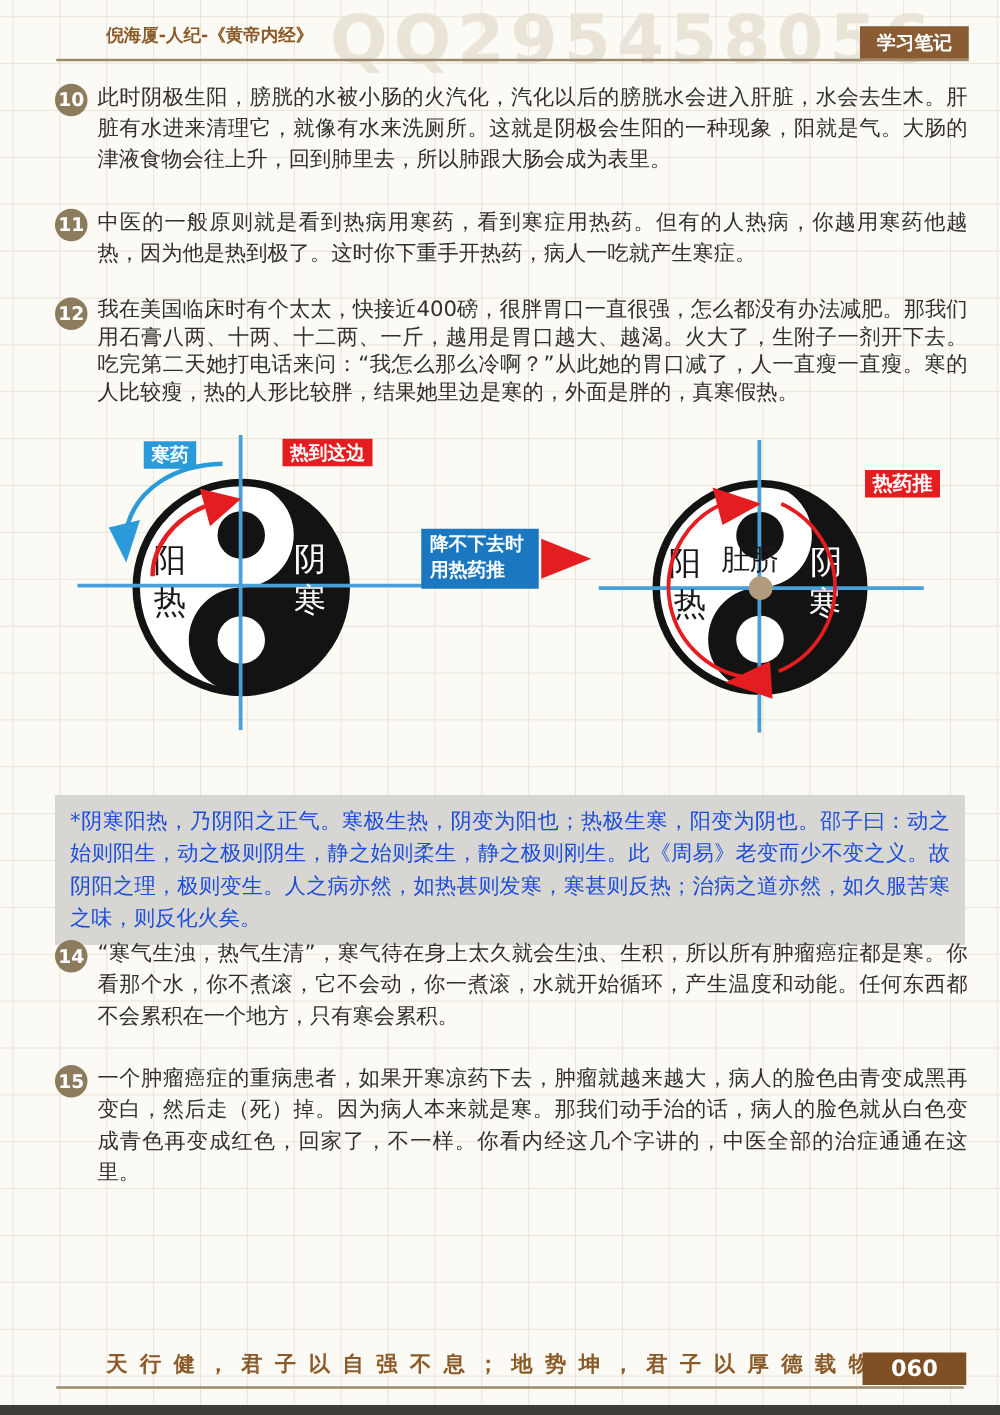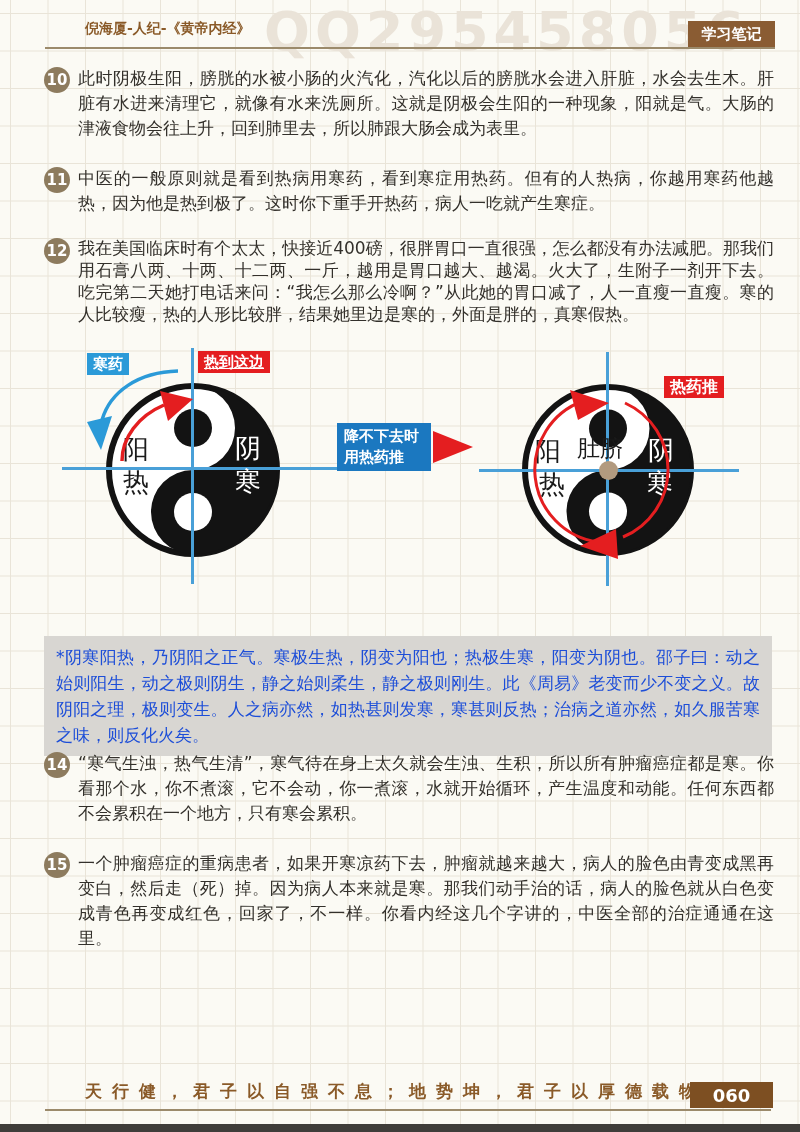--- a/index.html
+++ b/index.html
@@ -27,21 +27,21 @@
           font-size:15px; font-weight:bold; display:flex; align-items:center; justify-content:center; margin-top:1px; }
   .ptext { flex:1; font-size:17px; line-height:25px; color:#33302b; text-align:justify; }
   .note-block { left:44px; top:636px; width:728px; background:#d8d6d2; padding:8px 12px;
                 font-size:17px; line-height:26px; color:#1d4ed8; text-align:justify; z-index:2; }
   
   .axis { background:#49a0d8; z-index:4; }
   .taiji { z-index:3; }
   .tj-label { font-size:26px; font-weight:500; color:#1a1a1a; z-index:5; line-height:1; }
   .tj-label.white { color:#fff; }
   .navel-dot { left:599px; top:461px; width:19px; height:19px; border-radius:50%; background:#b29a7f; z-index:6; }
-  .tag { color:#fff; font-size:15px; font-weight:bold; padding:1px 6px; z-index:7; line-height:20px; }
+  .tag { color:#fff; font-size:15px; font-weight:bold; padding:1px 6px; z-index:7; line-height:20px;margin-left:28px; }
   .tag.blue { background:#2b9ad8; }
   .tag.red { background:#e41e20; }
   .mid-box { left:337px; top:423px; width:94px; background:#1b78c0; color:#fff; font-size:15px; font-weight:bold;
              line-height:21px; padding:3px 7px; z-index:7;font-family:Liberation Serif, serif; }
   .mid-tri { left:433px; top:431px; width:0; height:0; border-top:16px solid transparent;
              border-bottom:16px solid transparent; border-left:40px solid #e41e20; z-index:7; }
   .arrows { left:0; top:345px; z-index:8; pointer-events:none; }
   
   .ftr-motto { left:85px; top:1080px; font-size:17px; font-weight:bold; color:#8a5a28; letter-spacing:10px; white-space:nowrap; z-index:2; }
   .ftr-line { left:45px; top:1109px; width:726px; height:2px; background:#9b8a6b; z-index:1; }
@@ -108,21 +108,21 @@
   <div class="abs tj-label white" style="left:235px; top:468px;">寒</div>
 
   <div class="abs tj-label" style="left:535px; top:438px;">阳</div>
   <div class="abs tj-label" style="left:539px; top:471px;">热</div>
   <div class="abs tj-label" style="left:577px; top:437px; font-size:23px;">肚脐</div>
   <div class="abs tj-label white" style="left:648px; top:437px;">阴</div>
   <div class="abs tj-label white" style="left:647px; top:470px;">寒</div>
   <div class="abs navel-dot"></div>
 
   <div class="abs tag blue" style="left:87px; top:353px;">寒药</div>
-  <div class="abs tag red" style="left:198px; top:351px;text-decoration:underline;">热到这边</div>
+  <div class="abs tag red" style="left:198px; top:351px;">热到这边</div>
   <div class="abs tag red" style="left:664px; top:376px; font-size:16px;">热药推</div>
 
   <div class="abs mid-box">
     <div>降不下去时</div>
     <div>用热药推</div>
   </div>
   <div class="abs mid-tri"></div>
 
   <svg class="abs arrows" width="800" height="245" viewBox="0 345 800 245">
 

